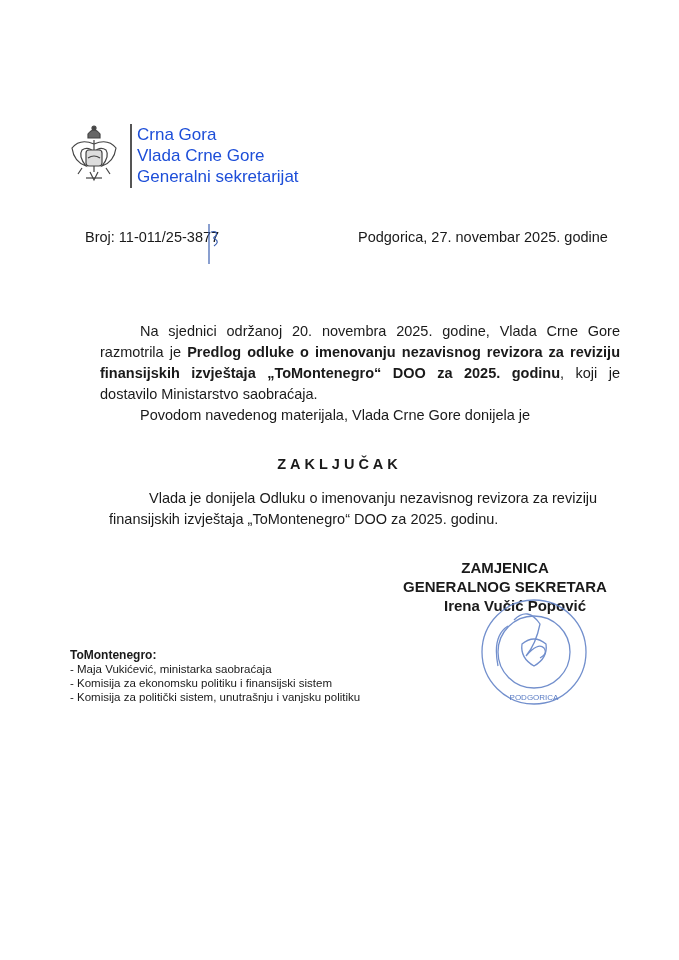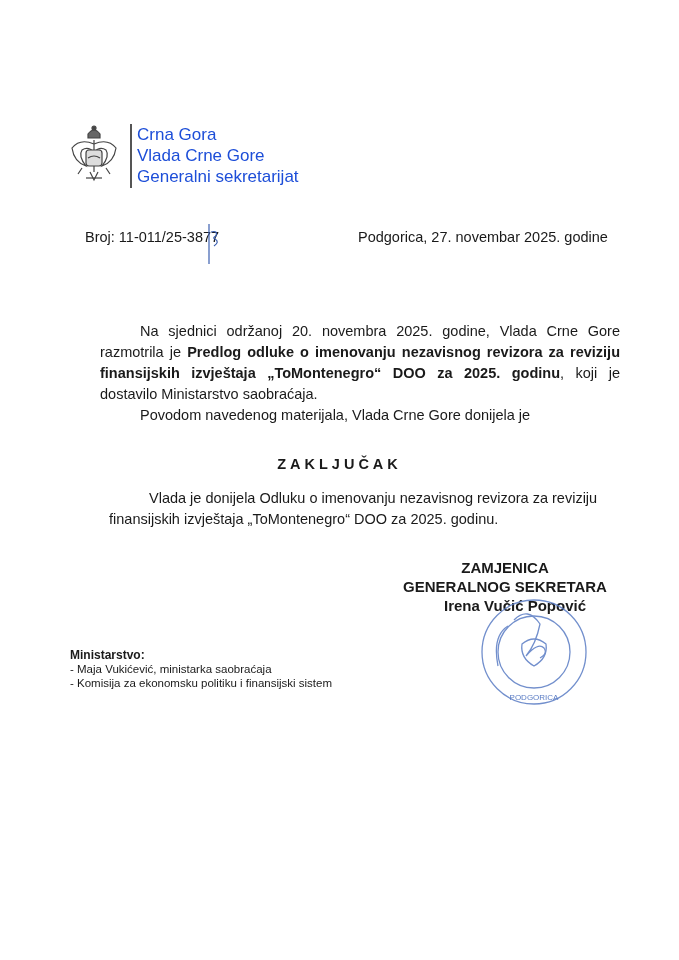--- a/index.html
+++ b/index.html
@@ -78,16 +78,17 @@
   <g stroke="#5a7cc4" fill="none" stroke-width="1.3" opacity="0.85">
     <circle cx="56" cy="56" r="52"></circle>
     <circle cx="56" cy="56" r="36"></circle>
     <path d="M44 48 Q56 38 68 48 Q70 62 56 70 Q42 62 44 48 Z"></path>
     <path d="M20 70 Q14 40 30 30 M36 24 Q50 10 62 28 Q58 48 48 60 Q60 46 66 52 Q70 58 62 62"></path>
   </g>
   <text x="56" y="104" font-size="8" fill="#5a7cc4" text-anchor="middle" font-family="Liberation Sans, sans-serif">PODGORICA</text>
 </svg>
 
 <div class="abs dost">
-  <div class="title">Ministarstvo:</div>
+  <div class="title">ToMontenegro:</div>
   <div>- Maja Vukićević, ministarka saobraćaja</div>
   <div>- Komisija za ekonomsku politiku i finansijski sistem</div>
+  <div>- Komisija za politički sistem, unutrašnju i vanjsku politiku</div>
 </div>
 
 </body></html>

